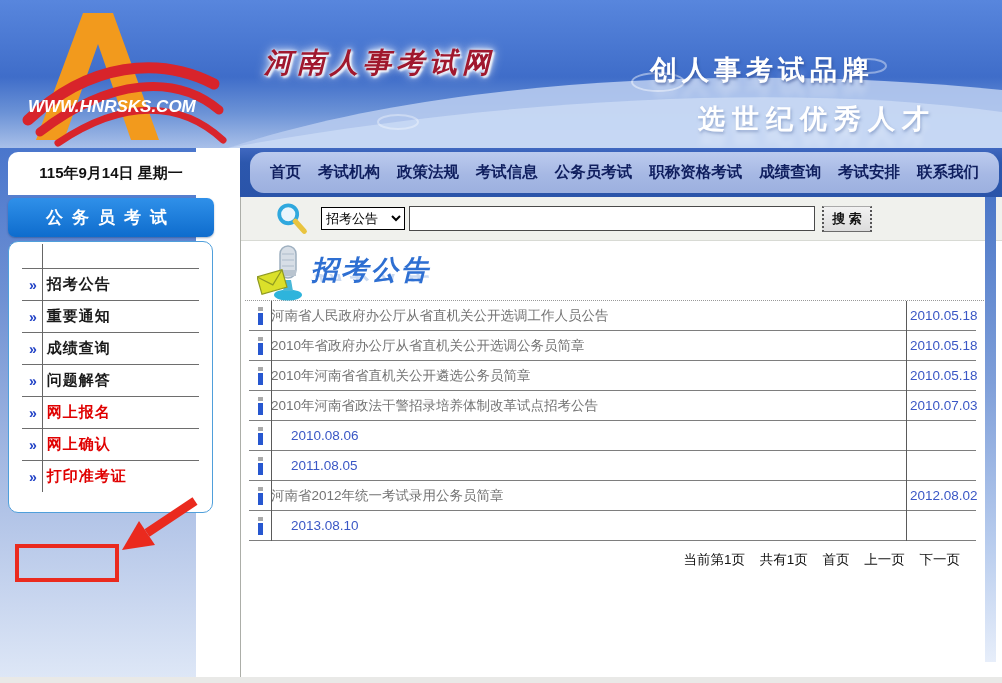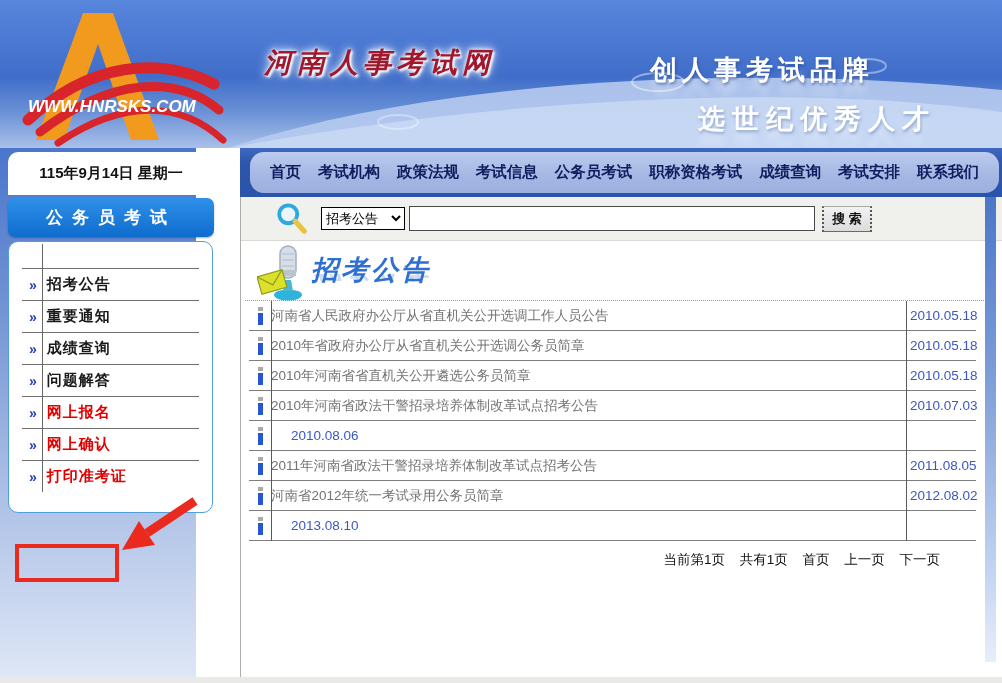--- a/index.html
+++ b/index.html
@@ -70,21 +70,21 @@
   .news-list{position:relative;margin-left:8px;width:727px;}
   .news-vline{position:absolute;top:0;bottom:0;width:1px;background:#5a5a5a;}
   .vline-a{left:22px;} .vline-b{left:657px;}
   .news-row{height:30px;display:flex;align-items:center;border-bottom:1px solid #7e7e7e;}
   .bullet{width:22px;display:flex;flex-direction:column;align-items:center;gap:2px;}
   .bullet .bsq{width:5px;height:4px;background:#a9a9a9;}
   .bullet .bbar{width:5px;height:12px;background:#2757d0;}
   .news-title{flex:1;margin-left:0;font-size:13.5px;color:#737373;text-decoration:none;cursor:pointer;
     white-space:nowrap;overflow:hidden;}
   .news-date{width:66px;margin-left:20px;font-size:13.5px;color:#3a57c5;}
-  .pagination{margin-top:10px;text-align:right;padding-right:62px;font-size:13.5px;color:#111;}
+  .pagination{margin-top:10px;text-align:right;padding-right:42px;font-size:13.5px;color:#111;}
   .pagination span,.pagination a{margin-left:11px;color:#111;text-decoration:none;}
   .pagination a{cursor:pointer;}
   .right-strip{position:absolute;left:985px;top:197px;width:11px;height:465px;
     background:linear-gradient(180deg,#4b77c8 0%,#7f9fd9 40%,#b9cdee 75%,#e7eefa 100%);}
   .bottom-strip{position:absolute;left:0;bottom:0;width:1002px;height:6px;background:#e9e9e7;}
 </style>
 </head>
 <body>
 
 <div class="banner">
@@ -235,21 +235,20 @@
               <i class="bsq"></i>
               <i class="bbar"></i>
             </span>
             <span class="news-date">2010.08.06</span>
           </div>
           <div class="news-row">
             <span class="bullet">
               <i class="bsq"></i>
               <i class="bbar"></i>
             </span>
-            <a class="news-title">2011年河南省政法干警招录培养体制改革试点招考公告</a>
             <span class="news-date">2011.08.05</span>
           </div>
           <div class="news-row">
             <span class="bullet">
               <i class="bsq"></i>
               <i class="bbar"></i>
             </span>
             <a class="news-title">河南省2012年统一考试录用公务员简章</a>
             <span class="news-date">2012.08.02</span>
           </div>

